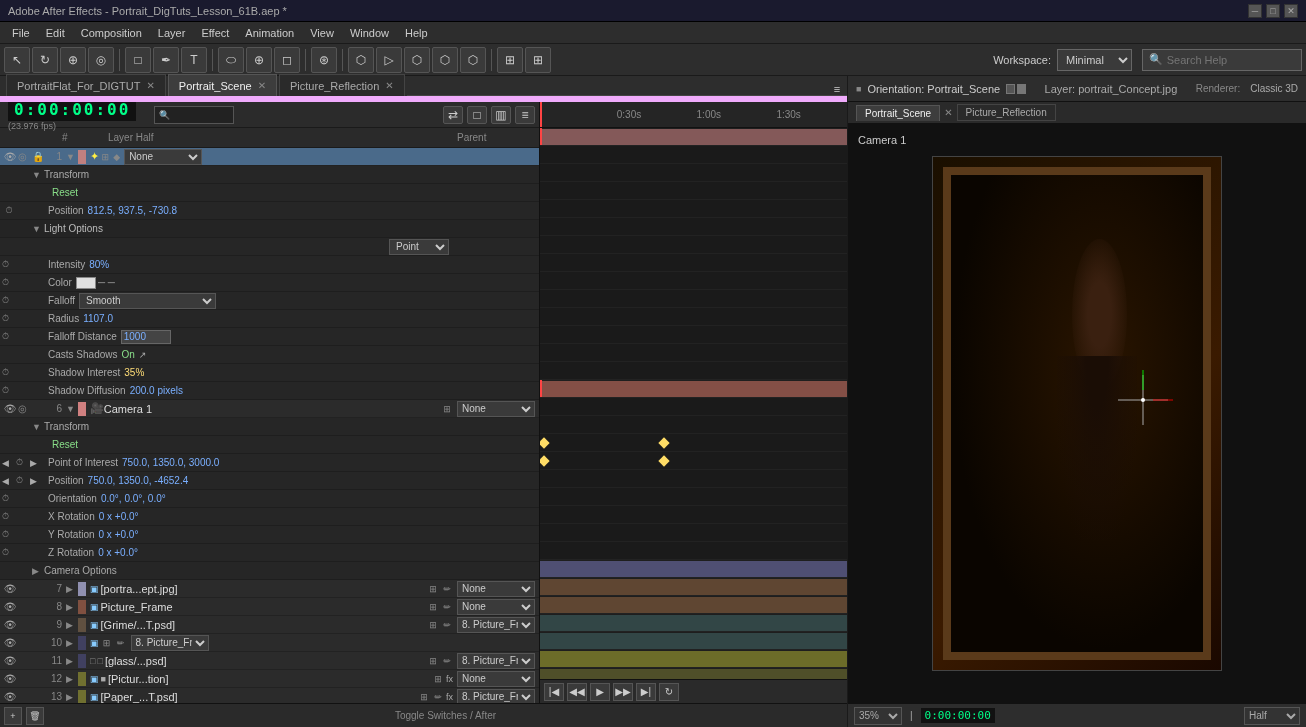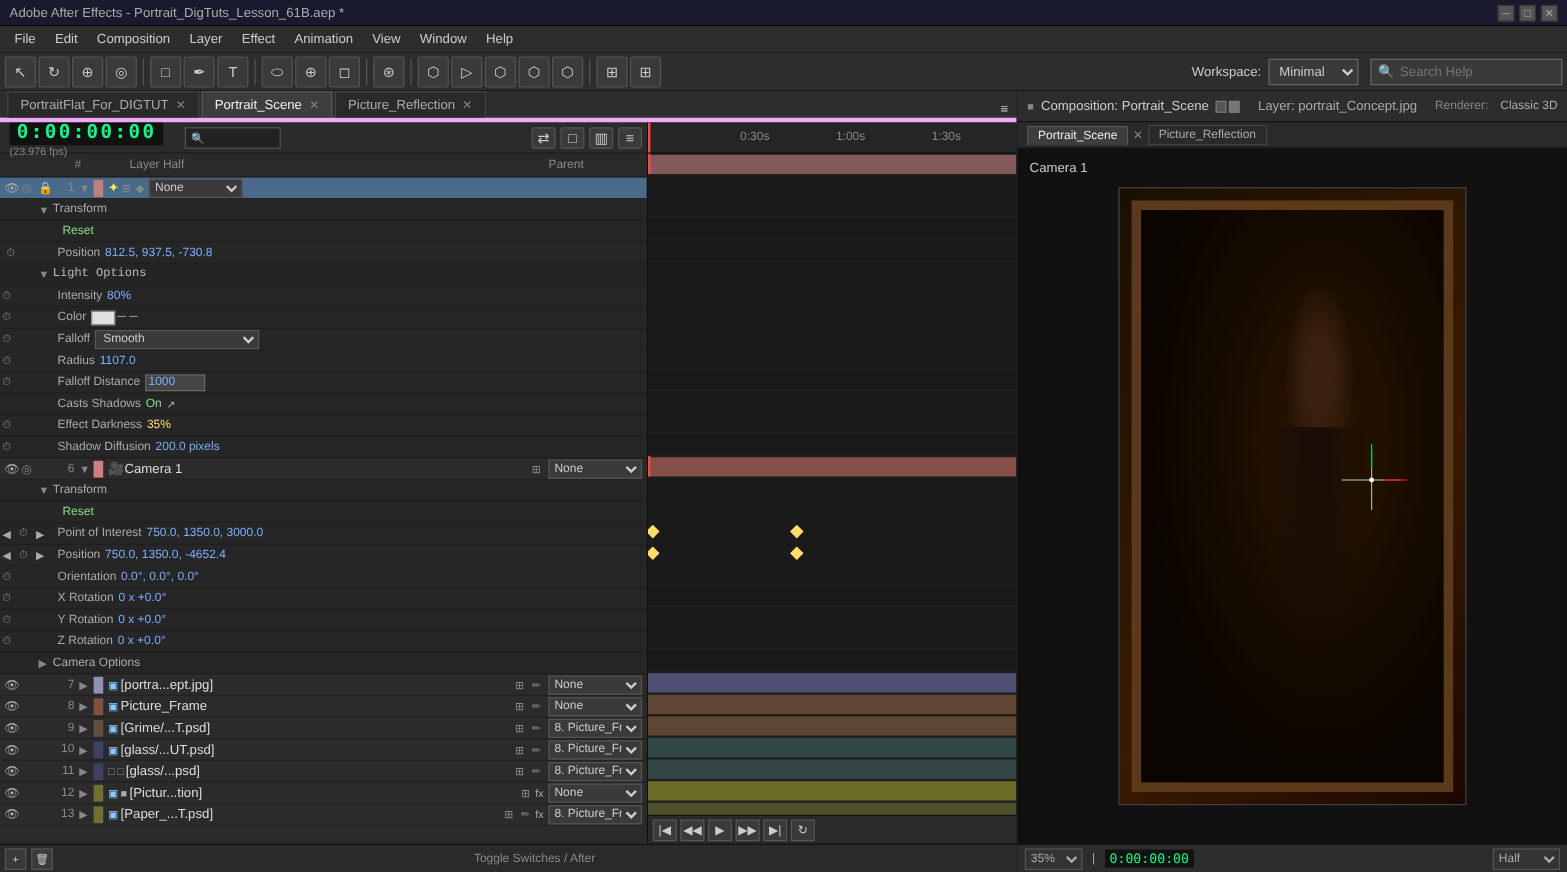--- a/index.html
+++ b/index.html
@@ -24,21 +24,21 @@
     #search-help-box { background: #3a3a3a; border: 1px solid #666; display: flex; align-items: center; height: 22px; padding: 0 6px; gap: 4px; width: 160px; }
     #search-help-input { background: transparent; border: none; outline: none; color: #ccc; font-size: 11px; width: 120px; }
 
     
     #main { display: flex; height: calc(727px - 76px); }
 
     
     #left-panel { width: 848px; display: flex; flex-direction: column; border-right: 1px solid #1a1a1a; }
 
     
-    #tabs { background: #2d2d2d; height: 26px; display: flex; align-items: flex-end; border-bottom: 4px solid #f0abfc; }
+    #tabs { background: #2d2d2d; height: 26px; display: flex; align-items: flex-end; border-bottom: 6px solid #f0abfc; }
     .tab { height: 22px; padding: 0 10px; display: flex; align-items: center; gap: 6px; cursor: pointer; font-size: 11px; color: #aaa; background: #2a2a2a; border: 1px solid #444; border-bottom: none; margin-right: 2px; }
     .tab.active { background: #3d3d3d; color: #eee; border-color: #555; }
     .tab-close { color: #888; font-size: 10px; }
 
     
     #timeline-container { display: flex; flex: 1; overflow: hidden; }
 
     
     #layers-panel { width: 540px; background: #2b2b2b; overflow-y: auto; border-right: 1px solid #111; }
 
@@ -294,23 +294,32 @@
           <span style="width:14px; color:#888; font-size:9px; text-align:center;">⏱</span>
           <span style="width:32px"></span>
           <span class="prop-name">Position</span>
           <span class="prop-value">812.5, 937.5, -730.8</span>
         </div>
 
         <div class="prop-row" style="background:#242424;">
           <span style="width:14px"></span>
           <span style="width:16px"></span>
           <span class="expand-arrow">▼</span>
-          <span class="prop-name" style="color:#bbb;font-family:Liberation Mono, monospace;">Light Options</span>
-        </div>
-
+          <span class="prop-name" style="color:#bbb;">Light Options</span>
+        </div>
+
+        <div class="prop-row">
+          <span style="width:46px"></span>
+          <span style="flex:1"></span>
+          <select class="inline-select" style="margin-right:88px;">
+            <option>Point</option>
+            <option>Spot</option>
+            <option>Parallel</option>
+          </select>
+        </div>
 
         <div class="prop-row">
           <span style="width:14px; color:#888; font-size:9px;">⏱</span>
           <span style="width:32px"></span>
           <span class="prop-name">Intensity</span>
           <span class="prop-value">80%</span>
         </div>
 
         <div class="prop-row">
           <span style="width:14px; color:#888; font-size:9px;">⏱</span>
@@ -354,21 +363,21 @@
         <div class="prop-row">
           <span style="width:46px"></span>
           <span class="prop-name">Casts Shadows</span>
           <span class="prop-value green" style="margin-left:4px;">On</span>
           <span style="font-size:9px; color:#aaa; margin-left:4px;">↗</span>
         </div>
 
         <div class="prop-row">
           <span style="width:14px; color:#888; font-size:9px;">⏱</span>
           <span style="width:32px"></span>
-          <span class="prop-name">Effect Darkness</span>
+          <span class="prop-name">Shadow Interest</span>
           <span class="prop-value yellow" style="margin-left:4px;">35%</span>
         </div>
 
         <div class="prop-row">
           <span style="width:14px; color:#888; font-size:9px;">⏱</span>
           <span style="width:32px"></span>
           <span class="prop-name">Shadow Diffusion</span>
           <span class="prop-value" style="margin-left:4px;">200.0 pixels</span>
         </div>
 
@@ -500,21 +509,20 @@
         </div>
 
         <div class="layer-row">
           <span class="layer-visibility eye-icon">👁</span>
           <span style="width:14px"></span>
           <span style="width:14px"></span>
           <span class="layer-num">10</span>
           <span class="expand-arrow">▶</span>
           <span style="width:8px; height:14px; background:#404060; margin-right:4px; display:inline-block;"></span>
           <span style="font-size:9px; color:#88ccff; margin-right:2px;">▣</span>
-          <span class="layer-name">[glass/...UT.psd]</span>
           <div class="layer-controls-area">
             <span class="lc-icon">⊞</span>
             <span class="lc-icon">✏</span>
           </div>
           <div style="width:80px;"><select class="parent-select"><option>8. Picture_Fr...</option></select></div>
         </div>
 
         <div class="layer-row">
           <span class="layer-visibility eye-icon">👁</span>
           <span style="width:14px"></span>
@@ -685,21 +693,21 @@
         <span style="color:#888; font-size:10px;">Toggle Switches / After</span>
       </div>
     </div>
 
   </div>
 
   <div id="right-panel">
 
     <div id="comp-header">
       <span style="color:#888; font-size:9px;">■</span>
-      <span style="color:#ccc; font-size:11px;">Composition: Portrait_Scene</span>
+      <span style="color:#ccc; font-size:11px;">Orientation: Portrait_Scene</span>
       <div style="width:20px; display:flex; gap:2px;">
         <span style="width:10px; height:10px; background:#555; border:1px solid #777; display:inline-block; cursor:pointer;"></span>
         <span style="width:10px; height:10px; background:#777; border:1px solid #777; display:inline-block;"></span>
       </div>
       <span style="flex:1;"></span>
       <span style="color:#aaa; font-size:11px;">Layer: portrait_Concept.jpg</span>
       <span style="flex:1;"></span>
       <span style="color:#888; font-size:10px;">Renderer:</span>
       <span style="color:#aaa; font-size:10px; margin-left:4px;">Classic 3D</span>
     </div>

